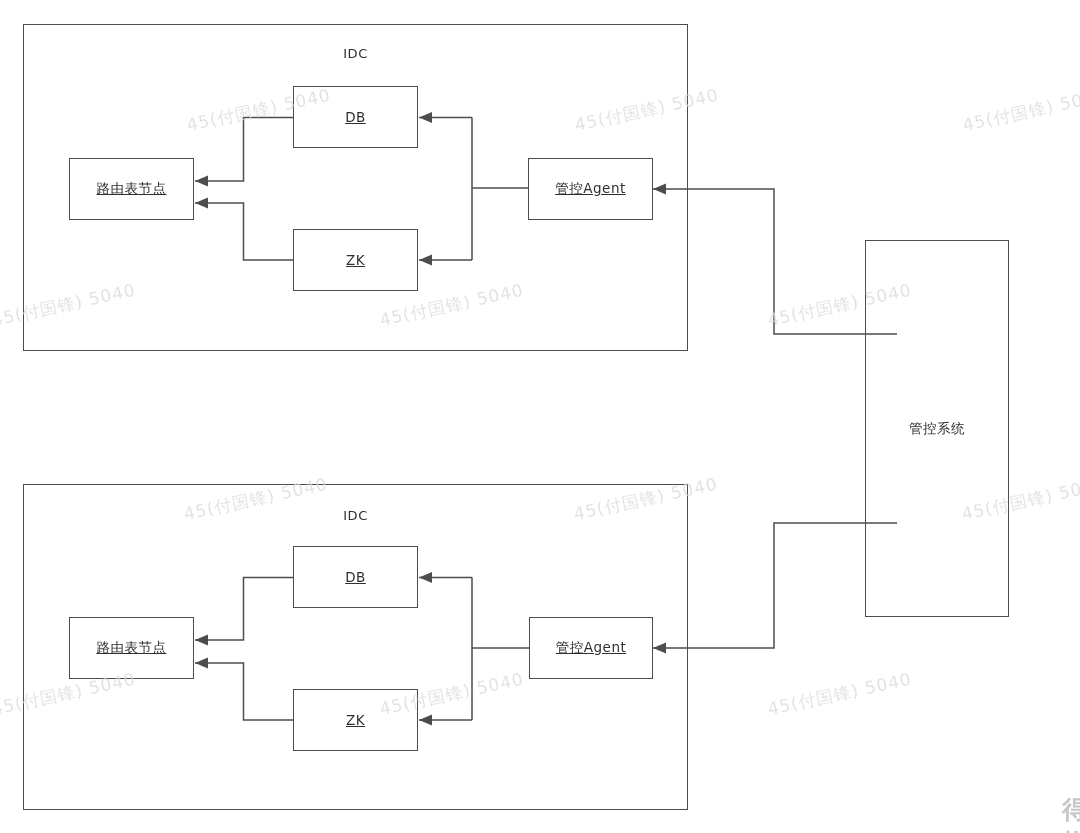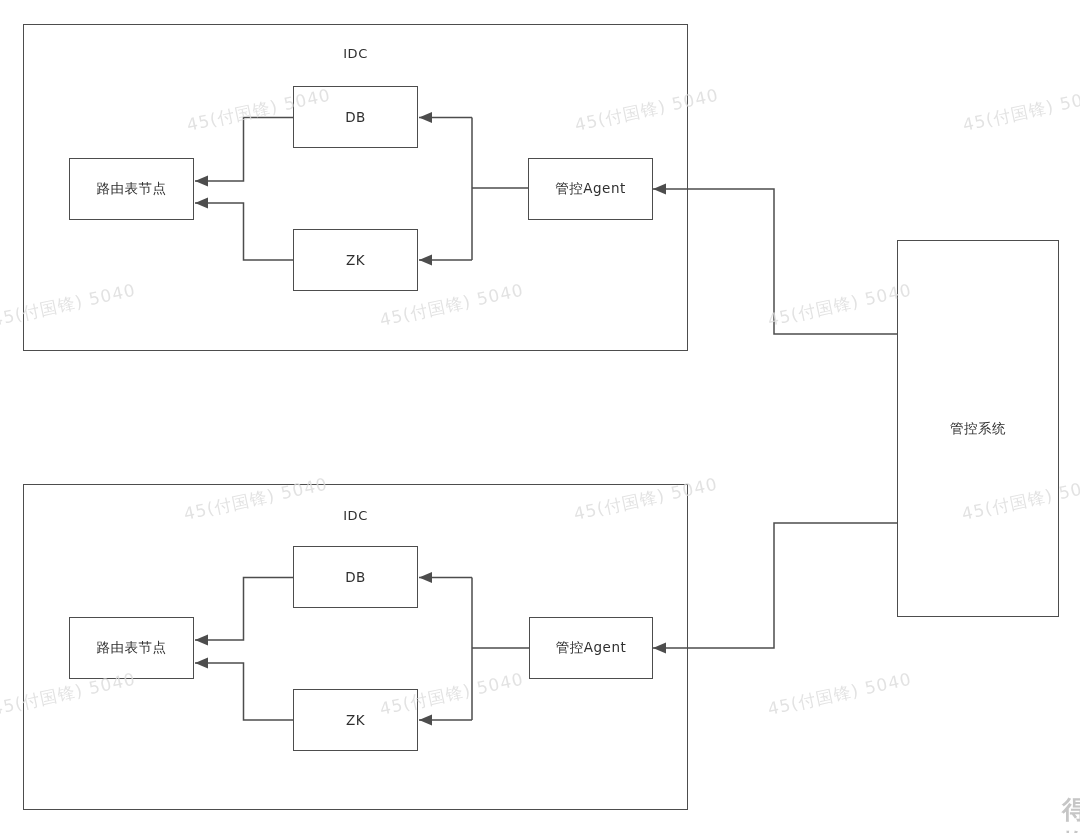--- a/index.html
+++ b/index.html
@@ -14,21 +14,21 @@
     color:var(--text);
   }
   .box{
     position:absolute;box-sizing:border-box;
     border:1.5px solid var(--box-border);
     background:#fff;
   }
   .group{background:transparent;}
   .node{
     display:flex;align-items:center;justify-content:center;
-    font-size:13.5px;letter-spacing:.5px;
+    font-size:13.5px;letter-spacing:.5px;text-decoration:underline;
   }
   .group-title{
     position:absolute;text-align:center;font-size:13px;letter-spacing:.5px;
   }
   .big-label{
     display:flex;align-items:center;justify-content:center;
     font-size:13.5px;letter-spacing:.5px;background:#fff;
   }
   svg.wires{position:absolute;left:0;top:0;z-index:3;}
   .wire{fill:none;stroke:var(--line);stroke-width:1.5px;}
@@ -57,21 +57,21 @@
   <div class="box node" style="left:528px;top:158px;width:125px;height:62px;z-index:2;">管控Agent</div>
 
   <div class="box group" style="left:23px;top:484px;width:665px;height:326px;"></div>
   <div class="group-title" style="left:23px;top:508px;width:665px;">IDC</div>
 
   <div class="box node" style="left:69px;top:617px;width:125px;height:62px;z-index:2;">路由表节点</div>
   <div class="box node" style="left:293px;top:546px;width:125px;height:62px;z-index:2;">DB</div>
   <div class="box node" style="left:293px;top:689px;width:125px;height:62px;z-index:2;">ZK</div>
   <div class="box node" style="left:529px;top:617px;width:124px;height:62px;z-index:2;">管控Agent</div>
 
-  <div class="box big-label" style="left:897px;top:240px;width:162px;height:377px;z-index:2;">管控系统</div>
+  <div class="box big-label" style="left:865px;top:240px;width:144px;height:377px;z-index:2;">管控系统</div>
 
   <svg class="wires" width="1080" height="833" viewBox="0 0 1080 833">
     <defs>
       <marker id="arrow" markerUnits="userSpaceOnUse" markerWidth="14" markerHeight="12" refX="13" refY="5.5" orient="auto">
         <path d="M0,0 L13,5.5 L0,11 Z" style="fill:var(--line)"></path>
       </marker>
     </defs>
 
     <path class="wire" d="M293,117.5 H243.5 V181 H195" marker-end="url(#arrow)"></path>
     <path class="wire" d="M293,260 H243.5 V203 H195" marker-end="url(#arrow)"></path>

